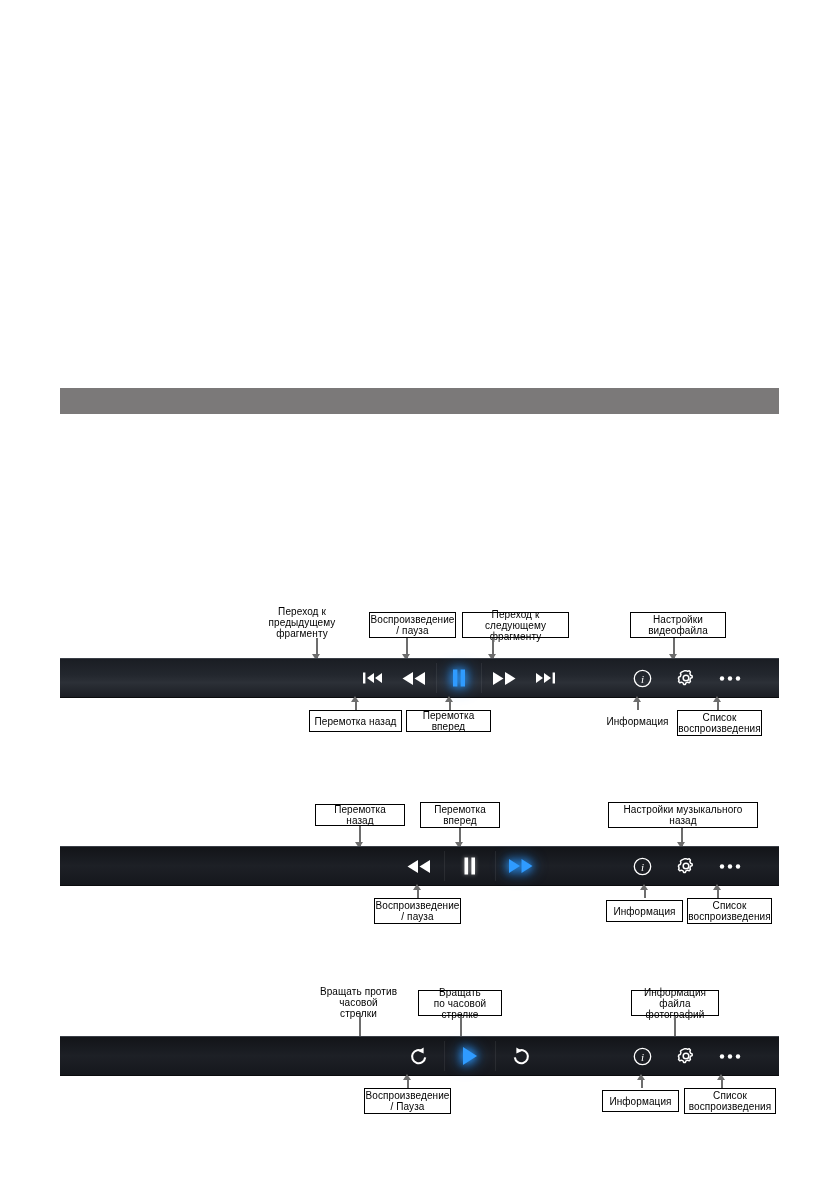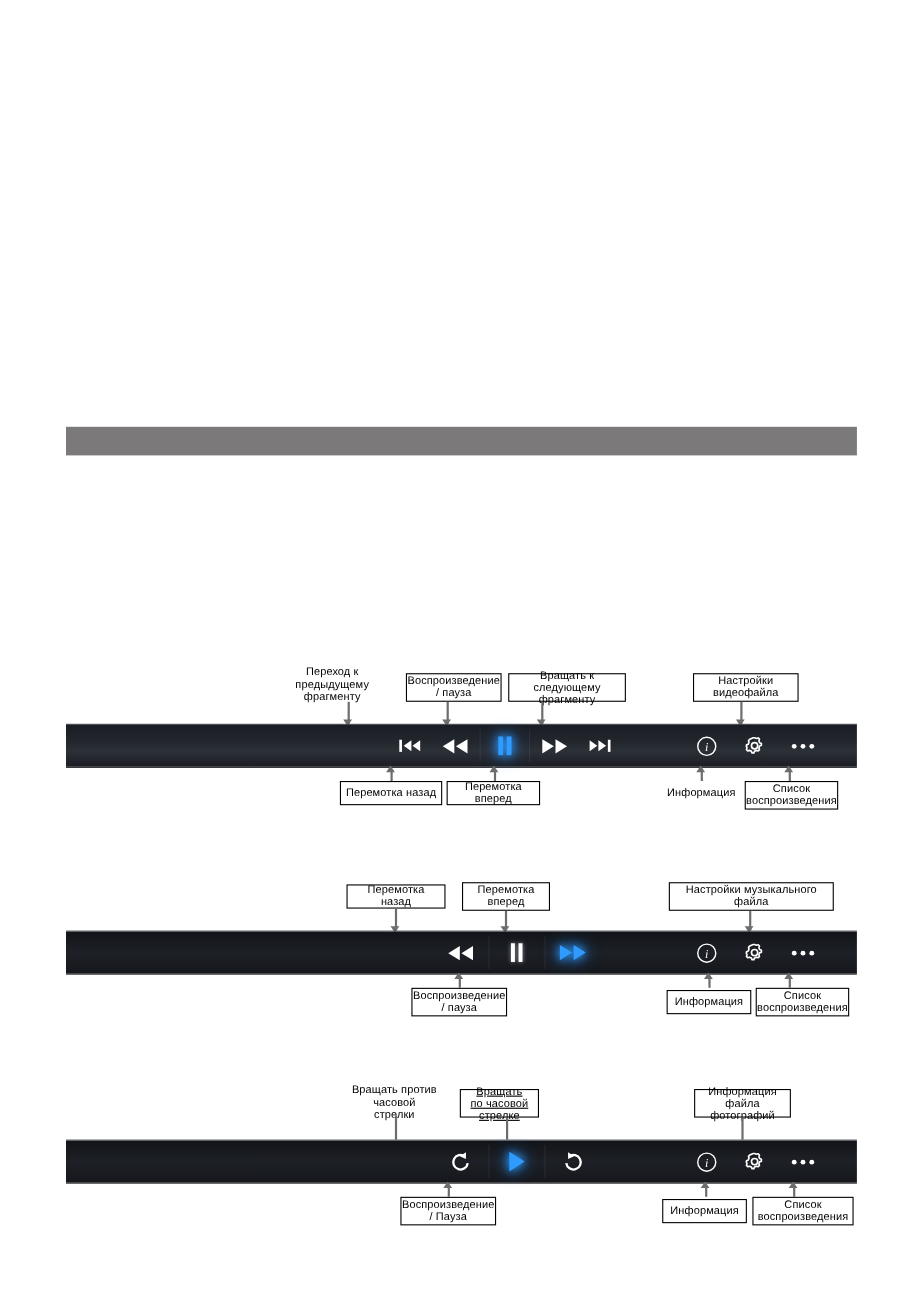--- a/index.html
+++ b/index.html
@@ -135,21 +135,21 @@
 <body>
 
 <div class="page">
 
   <div class="gray-band"></div>
 
   <div class="callout plain" style="left:246px; top:610px; width:112px; height:24px;">Переход к предыдущему
 фрагменту</div>
   <div class="callout boxed" style="left:369px; top:612px; width:87px; height:26px;">Воспроизведение
 / пауза</div>
-  <div class="callout boxed" style="left:462px; top:612px; width:107px; height:26px;">Вращать к следующему
+  <div class="callout boxed" style="left:462px; top:612px; width:107px; height:26px;">Переход к следующему
 фрагменту</div>
   <div class="callout boxed" style="left:630px; top:612px; width:96px; height:26px;">Настройки
 видеофайла</div>
 
   <div class="conn" style="left:316px; top:638px; height:20px;"></div>
   <div class="arrow-down" style="left:312px; top:654px;"></div>
 
   <div class="conn" style="left:406px; top:638px; height:20px;"></div>
   <div class="arrow-down" style="left:402px; top:654px;"></div>
 
@@ -251,21 +251,21 @@
   <div class="callout boxed" style="left:309px; top:710px; width:93px; height:22px;">Перемотка  назад</div>
   <div class="callout boxed" style="left:406px; top:710px; width:85px; height:22px;">Перемотка  вперед</div>
   <div class="callout plain" style="left:604px; top:712px; width:67px; height:18px;">Информация</div>
   <div class="callout boxed" style="left:677px; top:710px; width:85px; height:26px;">Список
 воспроизведения</div>
 
   <div class="callout boxed" style="left:315px; top:804px; width:90px; height:22px;">Перемотка  назад</div>
   <div class="callout boxed" style="left:420px; top:802px; width:80px; height:26px;">Перемотка
 вперед</div>
   <div class="callout boxed" style="left:608px; top:802px; width:150px; height:26px;">Настройки музыкального
-файла</div>
+назад</div>
 
   <div class="conn" style="left:359px; top:826px; height:20px;"></div>
   <div class="arrow-down" style="left:355px; top:842px;"></div>
 
   <div class="conn" style="left:459px; top:828px; height:18px;"></div>
   <div class="arrow-down" style="left:455px; top:842px;"></div>
 
   <div class="conn" style="left:681px; top:828px; height:18px;"></div>
   <div class="arrow-down" style="left:677px; top:842px;"></div>
 
@@ -338,21 +338,21 @@
   <div class="conn" style="left:717px; top:888px; height:10px;"></div>
 
   <div class="callout boxed" style="left:374px; top:898px; width:87px; height:26px;">Воспроизведение
 / пауза</div>
   <div class="callout boxed" style="left:606px; top:900px; width:77px; height:22px;">Информация</div>
   <div class="callout boxed" style="left:687px; top:898px; width:85px; height:26px;">Список
 воспроизведения</div>
 
   <div class="callout plain" style="left:300px; top:990px; width:117px; height:24px;">Вращать  против часовой
 стрелки</div>
-  <div class="callout boxed" style="left:418px; top:990px; width:72px; height:26px;text-decoration:underline;">Вращать
+  <div class="callout boxed" style="left:418px; top:990px; width:84px; height:26px;">Вращать
 по часовой стрелке</div>
   <div class="callout boxed" style="left:631px; top:990px; width:88px; height:26px;">Информация файла
 фотографий</div>
 
   <div class="conn" style="left:359px; top:1014px; height:22px;"></div>
   <div class="conn" style="left:460px; top:1016px; height:20px;"></div>
   <div class="conn" style="left:674px; top:1016px; height:20px;"></div>
 
   <div class="toolbar flat" style="top:1036px;">
     <div class="tb-center" style="left:334px;">

